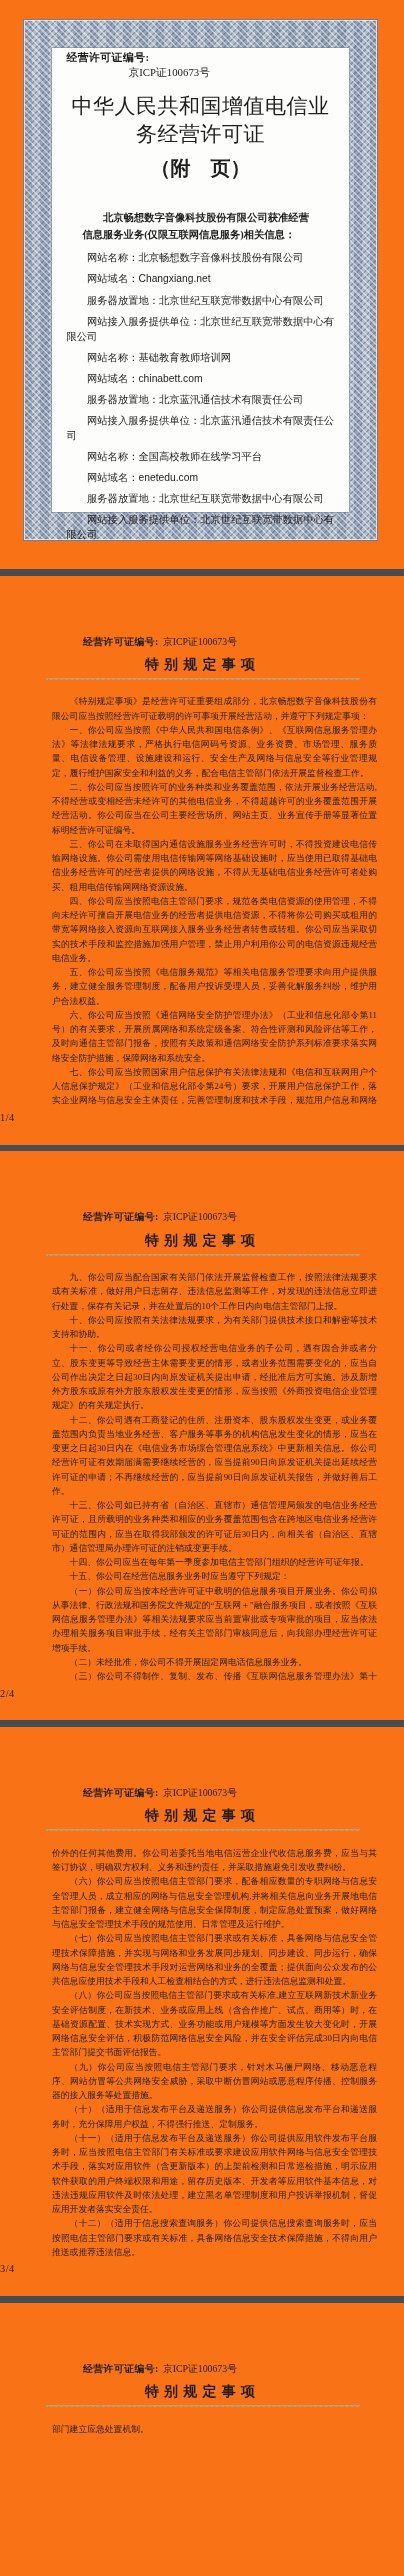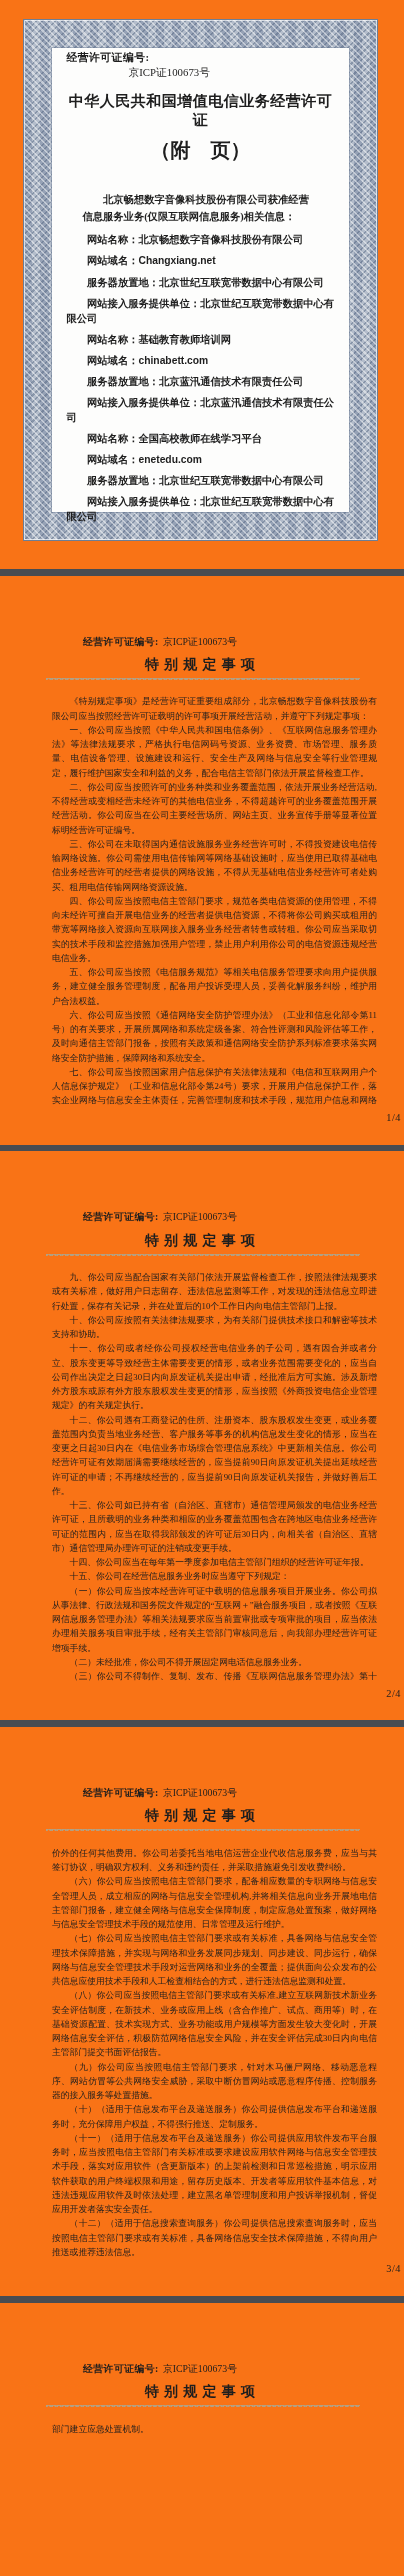--- a/index.html
+++ b/index.html
@@ -28,33 +28,33 @@
     position: absolute; inset: 28px;
     background: #fdfdfc;
     box-shadow: 0 0 0 0.5px #6e7e95;
     padding: 3.1px 14.4px 0 14.4px;
     box-sizing: border-box;
   }
   .cover-lic-label { font-size: 10.8px; font-weight: 700; letter-spacing: 0.5px; }
   .cover-lic-num  { font-size: 10.8px; margin: 1px 0 0 62px; }
   .cover-title {
     margin: 12.4px 0 0; text-align: center;
-    font-size: 15px; font-weight: 700; letter-spacing: 0.5px;
+    font-size: 21px; font-weight: 400; letter-spacing: 0.5px;
   }
   .cover-sub { margin: 7.2px 0 0; text-align: center; font-size: 20px; font-weight: 700; }
   .cover-intro {
     margin: 28px 16px 0; text-indent: 2em;
     font-family: Liberation Serif, serif;
     font-size: 10.3px; font-weight: 700; line-height: 1.6;
   }
   .entries { margin-top: 8.2px; }
   .entry {
     margin: 6.2px 0; text-indent: 2em;
     font-family: "Liberation Sans", sans-serif;
-    font-size: 10.3px; font-weight: 700; line-height: 1.45;
+    font-size: 10.3px; font-weight: 400; line-height: 1.45;
   }
 
   
   .lic-line { margin: 60px 0 0 55px; font-size: 9.8px; padding-left: 28px; }
   .lic-label { font-weight: 700; letter-spacing: 0.5px; }
   .lic-num { margin-left: 4.1px; }
   .spec-title {
     margin: 7.2px 0 0; text-align: center;
     font-size: 14px; font-weight: 700; letter-spacing: 5.2px;
   }
@@ -69,21 +69,21 @@
   }
   .body {
     margin: 12.4px 28px 0 52px;
     font-size: 8.8px; line-height: 1.62; text-align: justify;
     max-height: 412px; overflow: hidden;
   }
   .para { margin: 0; text-indent: 2em; }
   .para.cont { text-indent: 0; }
   .folio {
     position: absolute; bottom: 21.6px; left: 0; right: 4px;
-    text-align: right; font-size: 10.3px; letter-spacing: 0.5px;
+    text-align: left; font-size: 10.3px; letter-spacing: 0.5px;
   }
   #spec-pages { display: block; }
 </style>
 </head>
 <body>
 
 <section class="page cert-page">
   <div class="cert-frame">
     <div class="cert-inner">
       <div class="cover-lic-label">经营许可证编号:</div>

